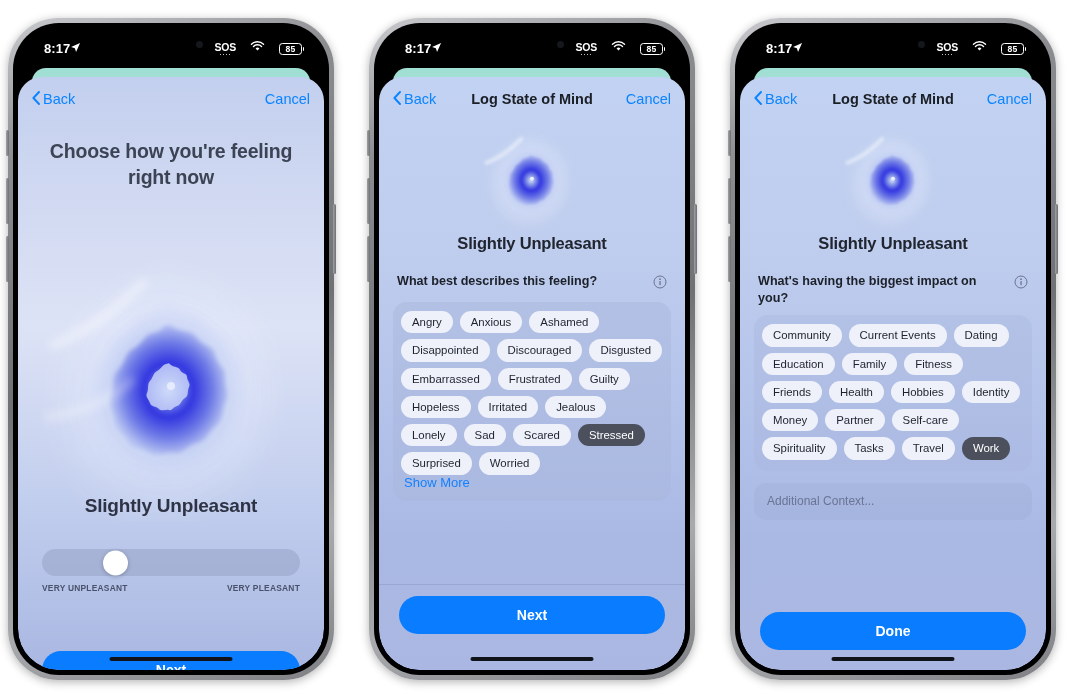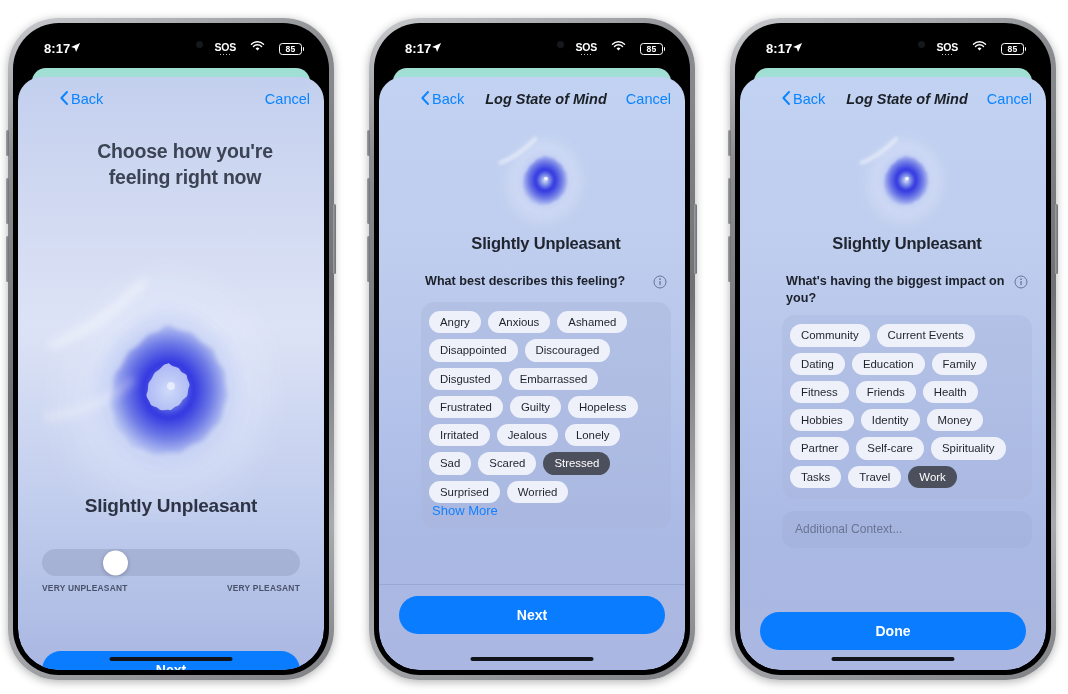--- a/index.html
+++ b/index.html
@@ -134,21 +134,20 @@
 
   
   .sheet {
     position: absolute;
     top: 49px;
     left: 0; right: 0; bottom: 0;
     border-radius: 24px 24px 41px 41px;
     overflow: hidden;
     z-index: 8;
     background: linear-gradient(180deg, #c2d2f2 0%, #bfcdee 28%, #b4c3ea 55%, #aab9e4 78%, #a9b7e2 100%);
-    padding-left: 28px;
   }
   .sheet.light {
     background: linear-gradient(180deg, #c2cfee 0%, #cfd8f1 18%, #dde3f6 42%, #c3cfee 70%, #a9b7e2 100%);
   }
 
   
   .navbar {
     position: relative;
     height: 44px;
     display: flex;
@@ -161,21 +160,20 @@
     color: #0a84ff; font-size: 14.5px;
   }
   .nav-title {
     position: absolute;
     left: 0; right: 0;
     text-align: center;
     font-size: 14.5px;
     font-weight: 700;
     color: #1b1f26;
     pointer-events: none;
-    font-style: italic;
   }
   .nav-cancel {
     margin-left: auto;
     color: #0a84ff;
     font-size: 14.5px;
   }
 
   
   .p1-heading {
     text-align: center;

